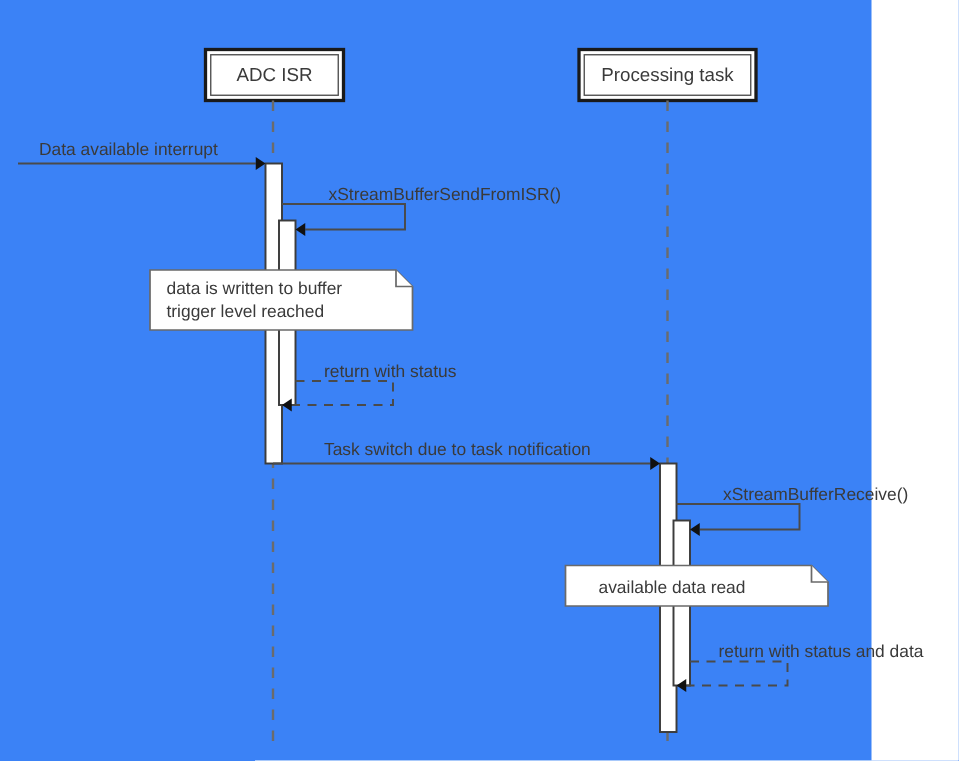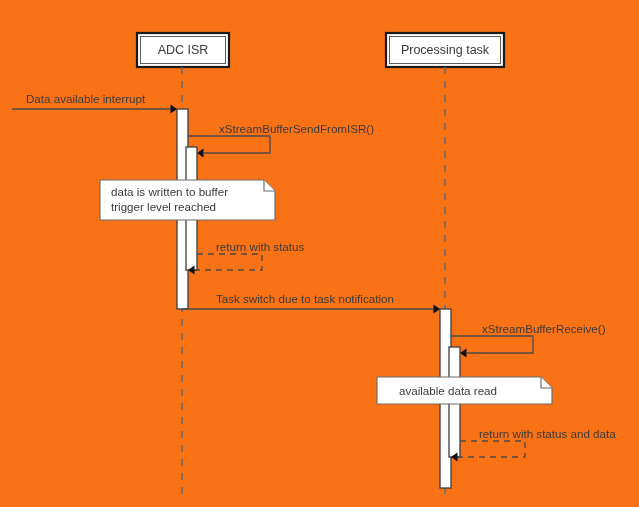--- a/index.html
+++ b/index.html
@@ -8,23 +8,23 @@
     background: #ffffff;
   }
   body {
     width: 639px;
     height: 507px;
     font-family: "Liberation Sans", sans-serif;
     overflow: hidden;
   }
   #diagram-root {
     position: relative;
-    width: 639px;
+    width: 581px;
     height: 507px;
-    background: #f97316;
+    background: #3b82f6;
   }
   svg#seq {
     display: block;
     width: 639px;
     height: 507px;
   }
   .lifeline-box-outer {
     fill: #ffffff;
     stroke: #1a1a1a;
     stroke-width: 2.2;

